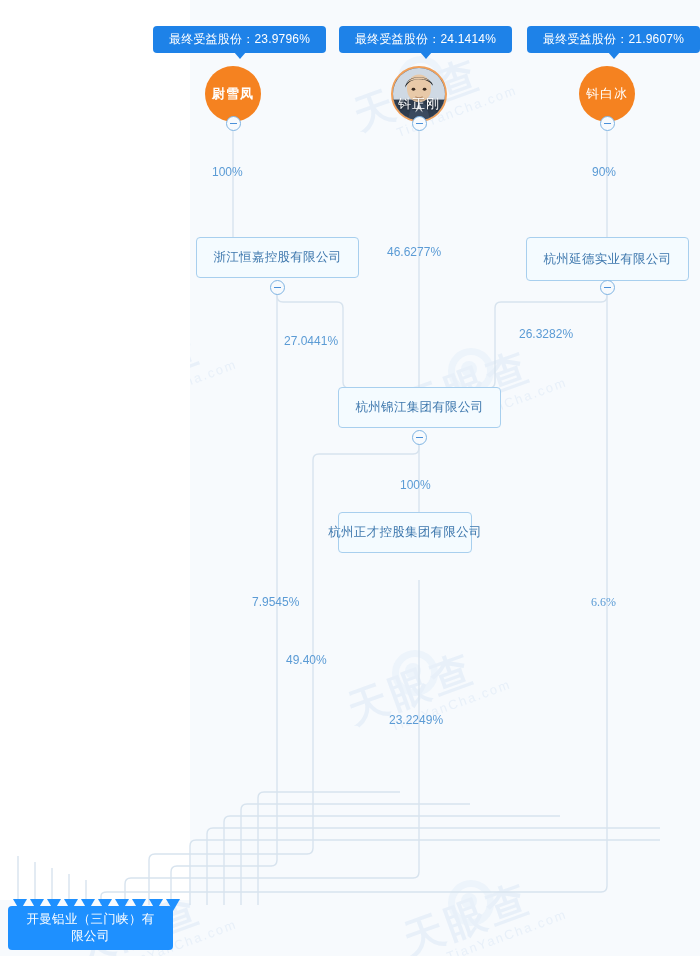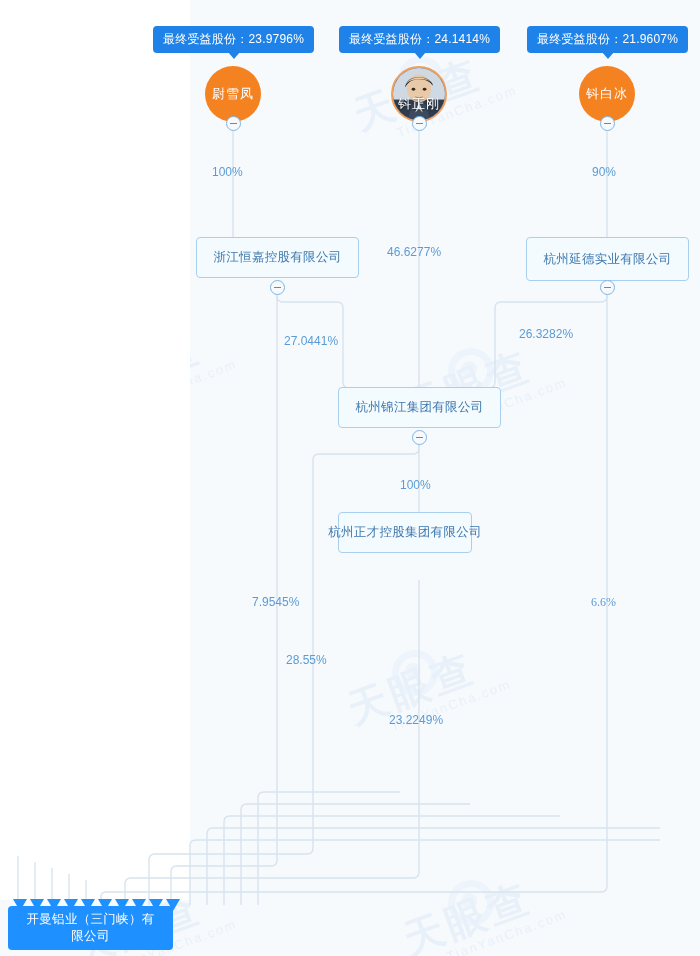--- a/index.html
+++ b/index.html
@@ -86,21 +86,21 @@
     position: absolute;
     z-index: 5;
   }
 
   .badge {
     position: absolute;
     background: #1e82e8;
     color: #ffffff;
     font-size: 12px;
     line-height: 1;
-    padding: 7px 10px 8px;
+    padding: 7px 16px 8px;
     border-radius: 4px;
     white-space: nowrap;
     letter-spacing: 0.2px;
   }
   .badge::after {
     content: "";
     position: absolute;
     left: 50%;
     bottom: -6px;
     margin-left: -6px;
@@ -335,21 +335,21 @@
       <path d="M98,899 L112,899 L105,911 Z"></path>
       <path d="M115,899 L129,899 L122,911 Z"></path>
       <path d="M132,899 L146,899 L139,911 Z"></path>
       <path d="M149,899 L163,899 L156,911 Z"></path>
       <path d="M166,899 L180,899 L173,911 Z"></path>
     </g>
   </svg>
 
   <div class="node">
     <div class="badge" style="left:153px; top:26px;">最终受益股份：23.9796%</div>
-    <div class="person-circle" style="left:205px; top:66px;">
+    <div class="person-circle" style="left:205px; top:66px;font-weight:bold;">
       <span>尉雪凤</span>
     </div>
     <div class="collapse" style="left:226px; top:116px;"></div>
   </div>
 
   <div class="node">
     <div class="badge" style="left:339px; top:26px;">最终受益股份：24.1414%</div>
     <div class="person-circle photo" style="left:391px; top:66px;">
       <svg class="avatar-art" viewBox="0 0 56 56">
         <rect width="56" height="56" fill="#cfd9e4"></rect>
@@ -399,17 +399,17 @@
     <div class="target" style="left:8px; top:906px; width:165px; height:44px;">开曼铝业（三门峡）有限公司</div>
   </div>
 
   <div class="pct" style="left:212px; top:165px;">100%</div>
   <div class="pct" style="left:592px; top:165px;">90%</div>
   <div class="pct" style="left:387px; top:245px;">46.6277%</div>
   <div class="pct" style="left:284px; top:334px;">27.0441%</div>
   <div class="pct" style="left:519px; top:327px;">26.3282%</div>
   <div class="pct" style="left:400px; top:478px;">100%</div>
   <div class="pct" style="left:252px; top:595px;">7.9545%</div>
-  <div class="pct" style="left:286px; top:653px;">28.55%</div>
+  <div class="pct" style="left:286px; top:653px;">49.40%</div>
   <div class="pct" style="left:389px; top:713px;">23.2249%</div>
   <div class="pct" style="left:591px; top:595px;font-family:Liberation Serif, serif;">6.6%</div>
 
 </div>
 
 </body></html>

